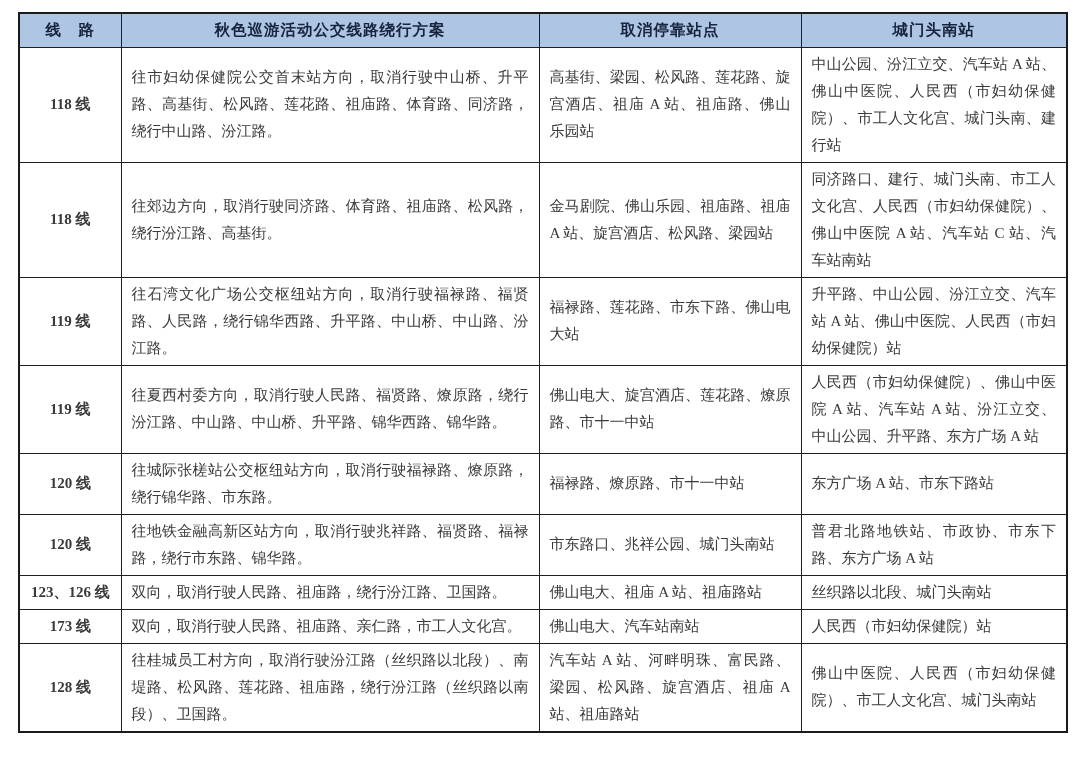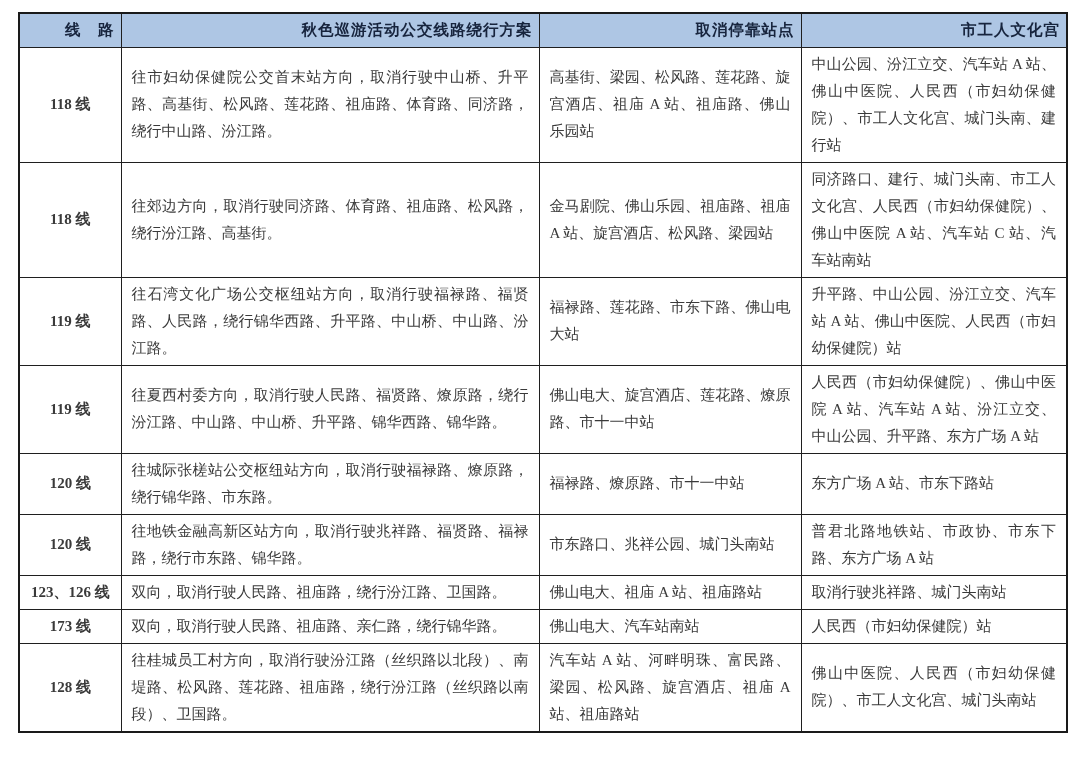--- a/index.html
+++ b/index.html
@@ -33,21 +33,21 @@
     vertical-align: middle;
     box-sizing: border-box;
   }
   table.bus-table th {
     background: #aec6e4;
     color: #17243d;
     font-weight: bold;
     font-size: 15.5px;
     height: 34px;
     padding: 2px 6px;
-    text-align: right;
+    text-align: center;
     letter-spacing: 1px;
   }
   table.bus-table td {
     color: #3a3a3a;
     font-size: 15px;
     line-height: 27px;
     padding: 3px 10px;
   }
   td.route-cell {
     text-align: center;
@@ -70,21 +70,21 @@
       <col class="c1">
         <col class="c2">
         <col class="c3">
         <col class="c4">
     </colgroup>
     <thead>
       <tr>
         <th>线　路</th>
         <th>秋色巡游活动公交线路绕行方案</th>
         <th>取消停靠站点</th>
-        <th>市工人文化宫</th>
+        <th>城门头南站</th>
       </tr>
     </thead>
     <tbody id="table-body">
   <tr>
     <td class="route-cell">118 线</td>
     <td class="plan-cell">往市妇幼保健院公交首末站方向，取消行驶中山桥、升平路、高基街、松风路、莲花路、祖庙路、体育路、同济路，绕行中山路、汾江路。</td>
     <td class="cancel-cell">高基街、梁园、松风路、莲花路、旋宫酒店、祖庙 A 站、祖庙路、佛山乐园站</td>
     <td class="add-cell">中山公园、汾江立交、汽车站 A 站、佛山中医院、人民西（市妇幼保健院）、市工人文化宫、城门头南、建行站</td>
   </tr>
 
@@ -121,26 +121,26 @@
     <td class="plan-cell">往地铁金融高新区站方向，取消行驶兆祥路、福贤路、福禄路，绕行市东路、锦华路。</td>
     <td class="cancel-cell">市东路口、兆祥公园、城门头南站</td>
     <td class="add-cell">普君北路地铁站、市政协、市东下路、东方广场 A 站</td>
   </tr>
 
 
   <tr>
     <td class="route-cell">123、126 线</td>
     <td class="plan-cell">双向，取消行驶人民路、祖庙路，绕行汾江路、卫国路。</td>
     <td class="cancel-cell">佛山电大、祖庙 A 站、祖庙路站</td>
-    <td class="add-cell">取消行驶兆祥路、城门头南站</td>
+    <td class="add-cell">丝织路以北段、城门头南站</td>
   </tr>
 
   <tr>
     <td class="route-cell">173 线</td>
-    <td class="plan-cell">双向，取消行驶人民路、祖庙路、亲仁路，绕行锦华路。</td>
+    <td class="plan-cell">双向，取消行驶人民路、祖庙路、亲仁路，市工人文化宫。</td>
     <td class="cancel-cell">佛山电大、汽车站南站</td>
     <td class="add-cell">人民西（市妇幼保健院）站</td>
   </tr>
 
   <tr>
     <td class="route-cell">128 线</td>
     <td class="plan-cell">往桂城员工村方向，取消行驶汾江路（丝织路以北段）、南堤路、松风路、莲花路、祖庙路，绕行汾江路（丝织路以南段）、卫国路。</td>
     <td class="cancel-cell">汽车站 A 站、河畔明珠、富民路、梁园、松风路、旋宫酒店、祖庙 A 站、祖庙路站</td>
     <td class="add-cell">佛山中医院、人民西（市妇幼保健院）、市工人文化宫、城门头南站</td>
   </tr>

